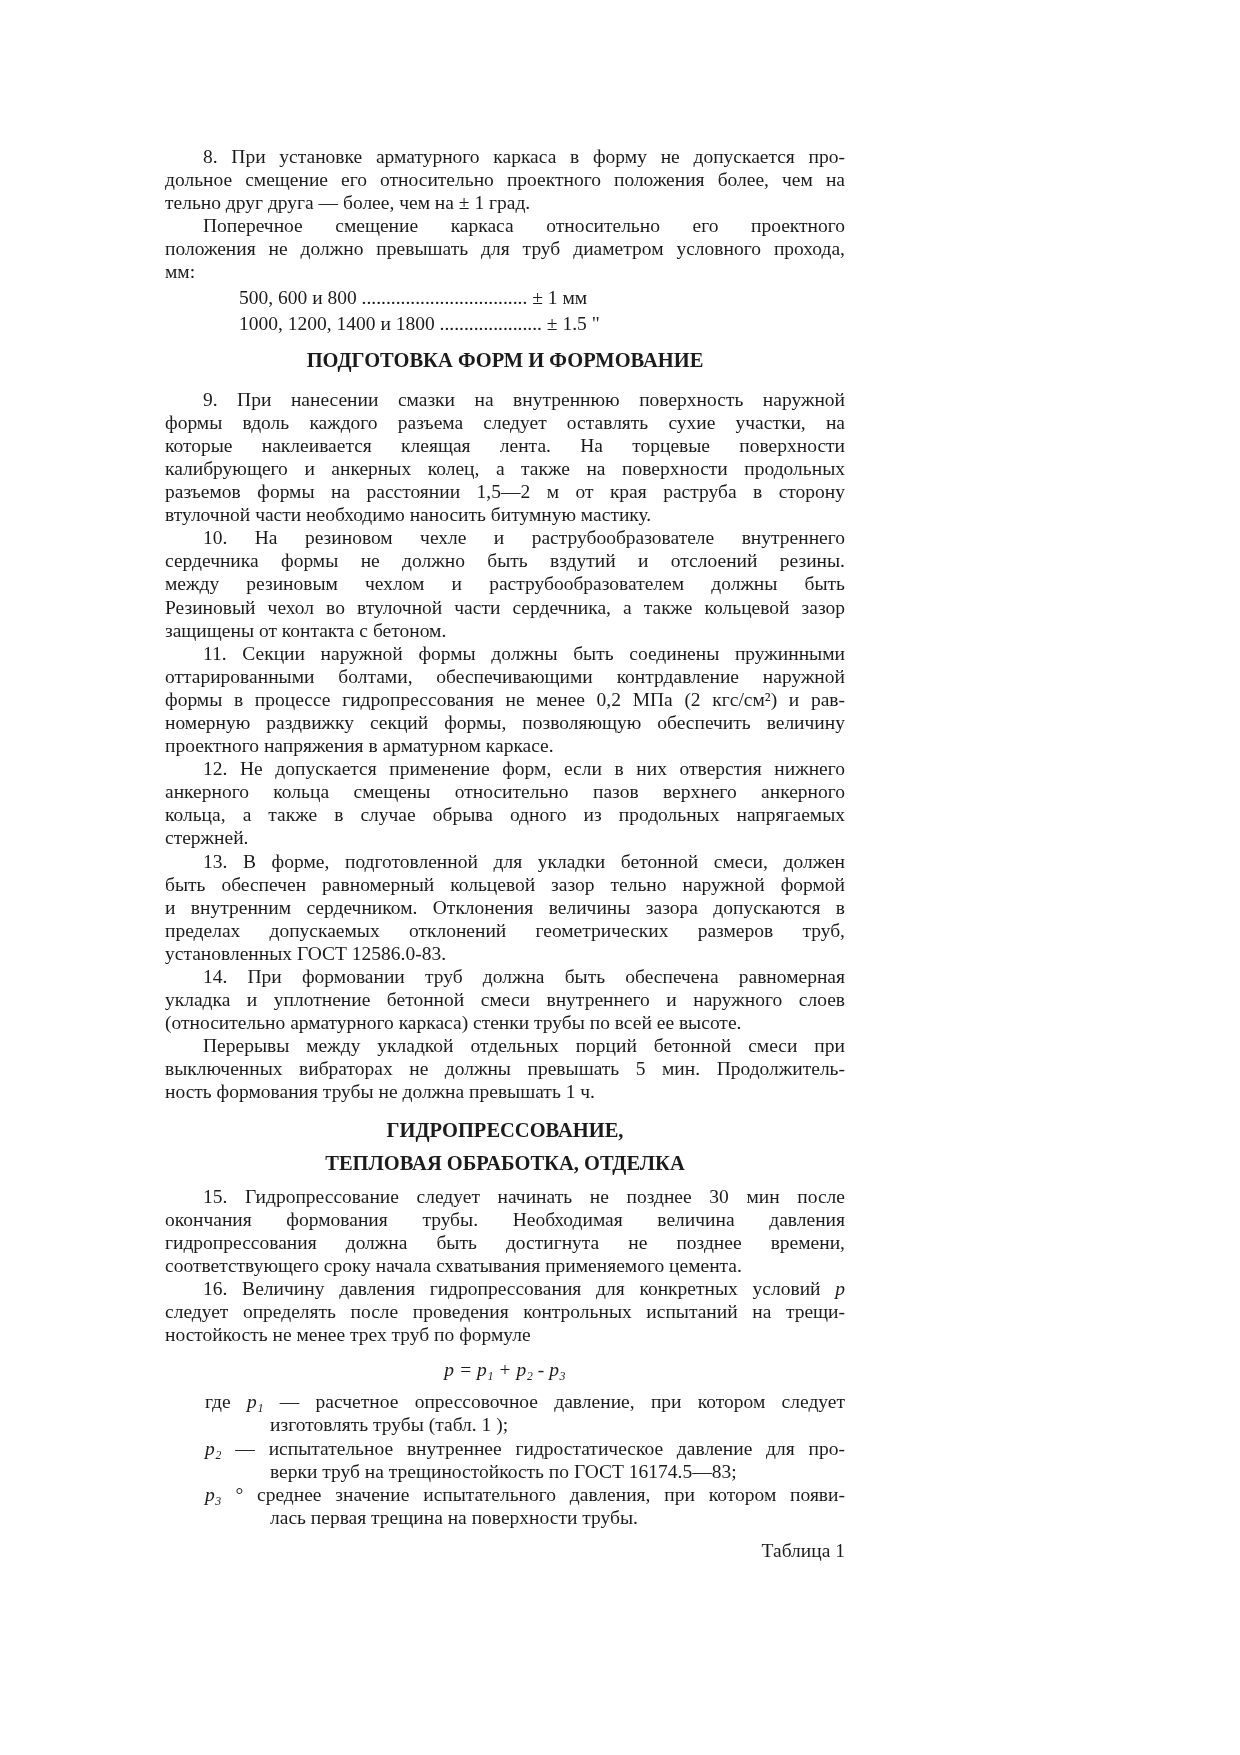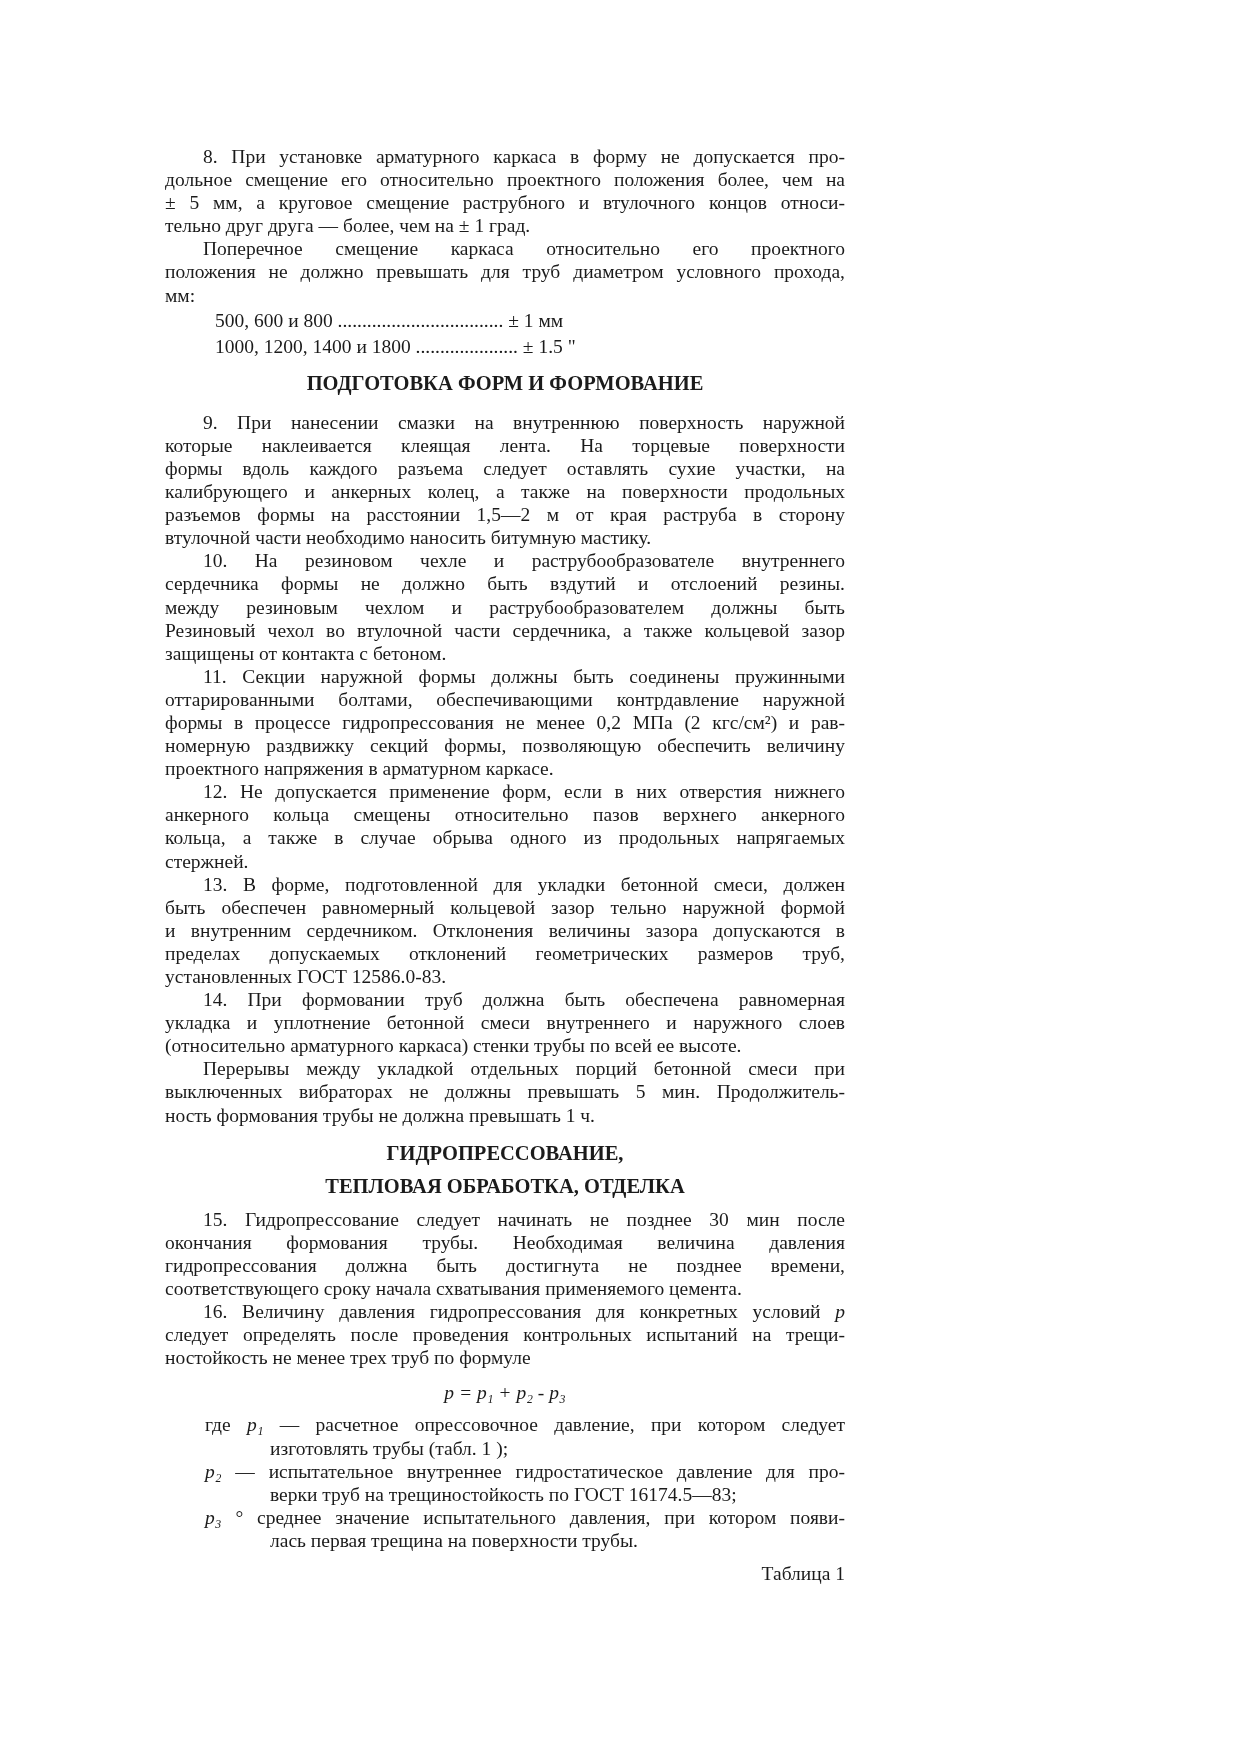--- a/index.html
+++ b/index.html
@@ -36,21 +36,21 @@
   
   .line.c { padding-left: 65px; }
 
   .block.p { margin: 0; }
 
   .block.list {
     padding-left: 50px;
     line-height: 26.5px;
     margin: 1px 0 0 0;
   }
-  .block.list .line { min-height: 26.5px; }
+  .block.list .line { min-height: 26.5px; margin-left: 24px; }
 
   .block.h1 {
     text-align: center;
     font-weight: 700;
     font-size: 20.5px;
     margin: 11px 0 16px 0;
   }
   .block.hgroup {
     text-align: center;
     font-weight: 700;
@@ -76,39 +76,38 @@
   .it { font-style: italic; }
 </style>
 </head>
 <body>
 
 <div class="page">
   <div id="text-column">
       <div class="block p">
         <div class="line just fi"><span>8. При установке арматурного каркаса в форму не допускается про-</span></div>
         <div class="line just"><span>дольное смещение его относительно проектного положения более, чем на</span></div>
-        <div class="line just"><span>± 5 мм, а круговое смещение раструбного и втулочного концов относи-</span></div>
         <div class="line"><span>тельно друг друга — более, чем на ± 1 град.</span></div>
       </div>
       <div class="block p">
         <div class="line just fi"><span>Поперечное смещение каркаса относительно его проектного</span></div>
         <div class="line just"><span>положения не должно превышать для труб диаметром условного прохода,</span></div>
         <div class="line"><span>мм:</span></div>
       </div>
       <div class="block list">
         <div class="line"><span>500, 600 и 800 ..................................  ± 1 мм</span></div>
         <div class="line"><span>1000, 1200, 1400 и 1800 .....................  ± 1.5 "</span></div>
       </div>
       <div class="block h1">
         <div class="line"><span>ПОДГОТОВКА ФОРМ И ФОРМОВАНИЕ</span></div>
       </div>
       <div class="block p">
         <div class="line just fi"><span>9. При нанесении смазки на внутреннюю поверхность наружной</span></div>
+        <div class="line just"><span>формы вдоль каждого разъема следует оставлять сухие участки, на</span></div>
         <div class="line just"><span>которые наклеивается клеящая лента. На торцевые поверхности</span></div>
-        <div class="line just"><span>формы вдоль каждого разъема следует оставлять сухие участки, на</span></div>
         <div class="line just"><span>калибрующего и анкерных колец, а также на поверхности продольных</span></div>
         <div class="line just"><span>разъемов формы на расстоянии 1,5—2 м от края раструба в сторону</span></div>
         <div class="line"><span>втулочной части необходимо наносить битумную мастику.</span></div>
       </div>
       <div class="block p">
         <div class="line just fi"><span>10. На резиновом чехле и раструбообразователе внутреннего</span></div>
         <div class="line just"><span>сердечника формы не должно быть вздутий и отслоений резины.</span></div>
         <div class="line just"><span>между резиновым чехлом и раструбообразователем должны быть</span></div>
         <div class="line just"><span>Резиновый чехол во втулочной части сердечника, а также кольцевой зазор</span></div>
         <div class="line"><span>защищены от контакта с бетоном.</span></div>

